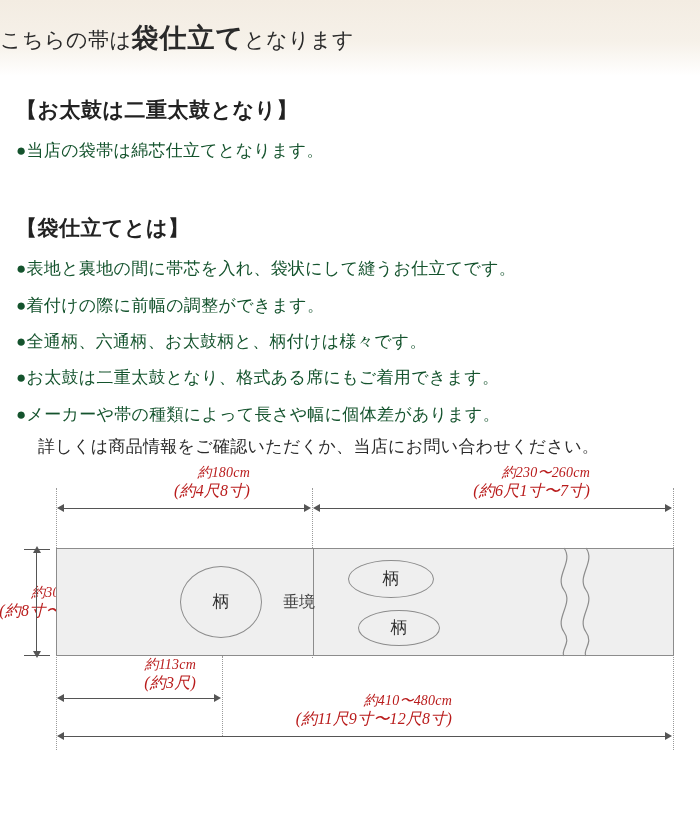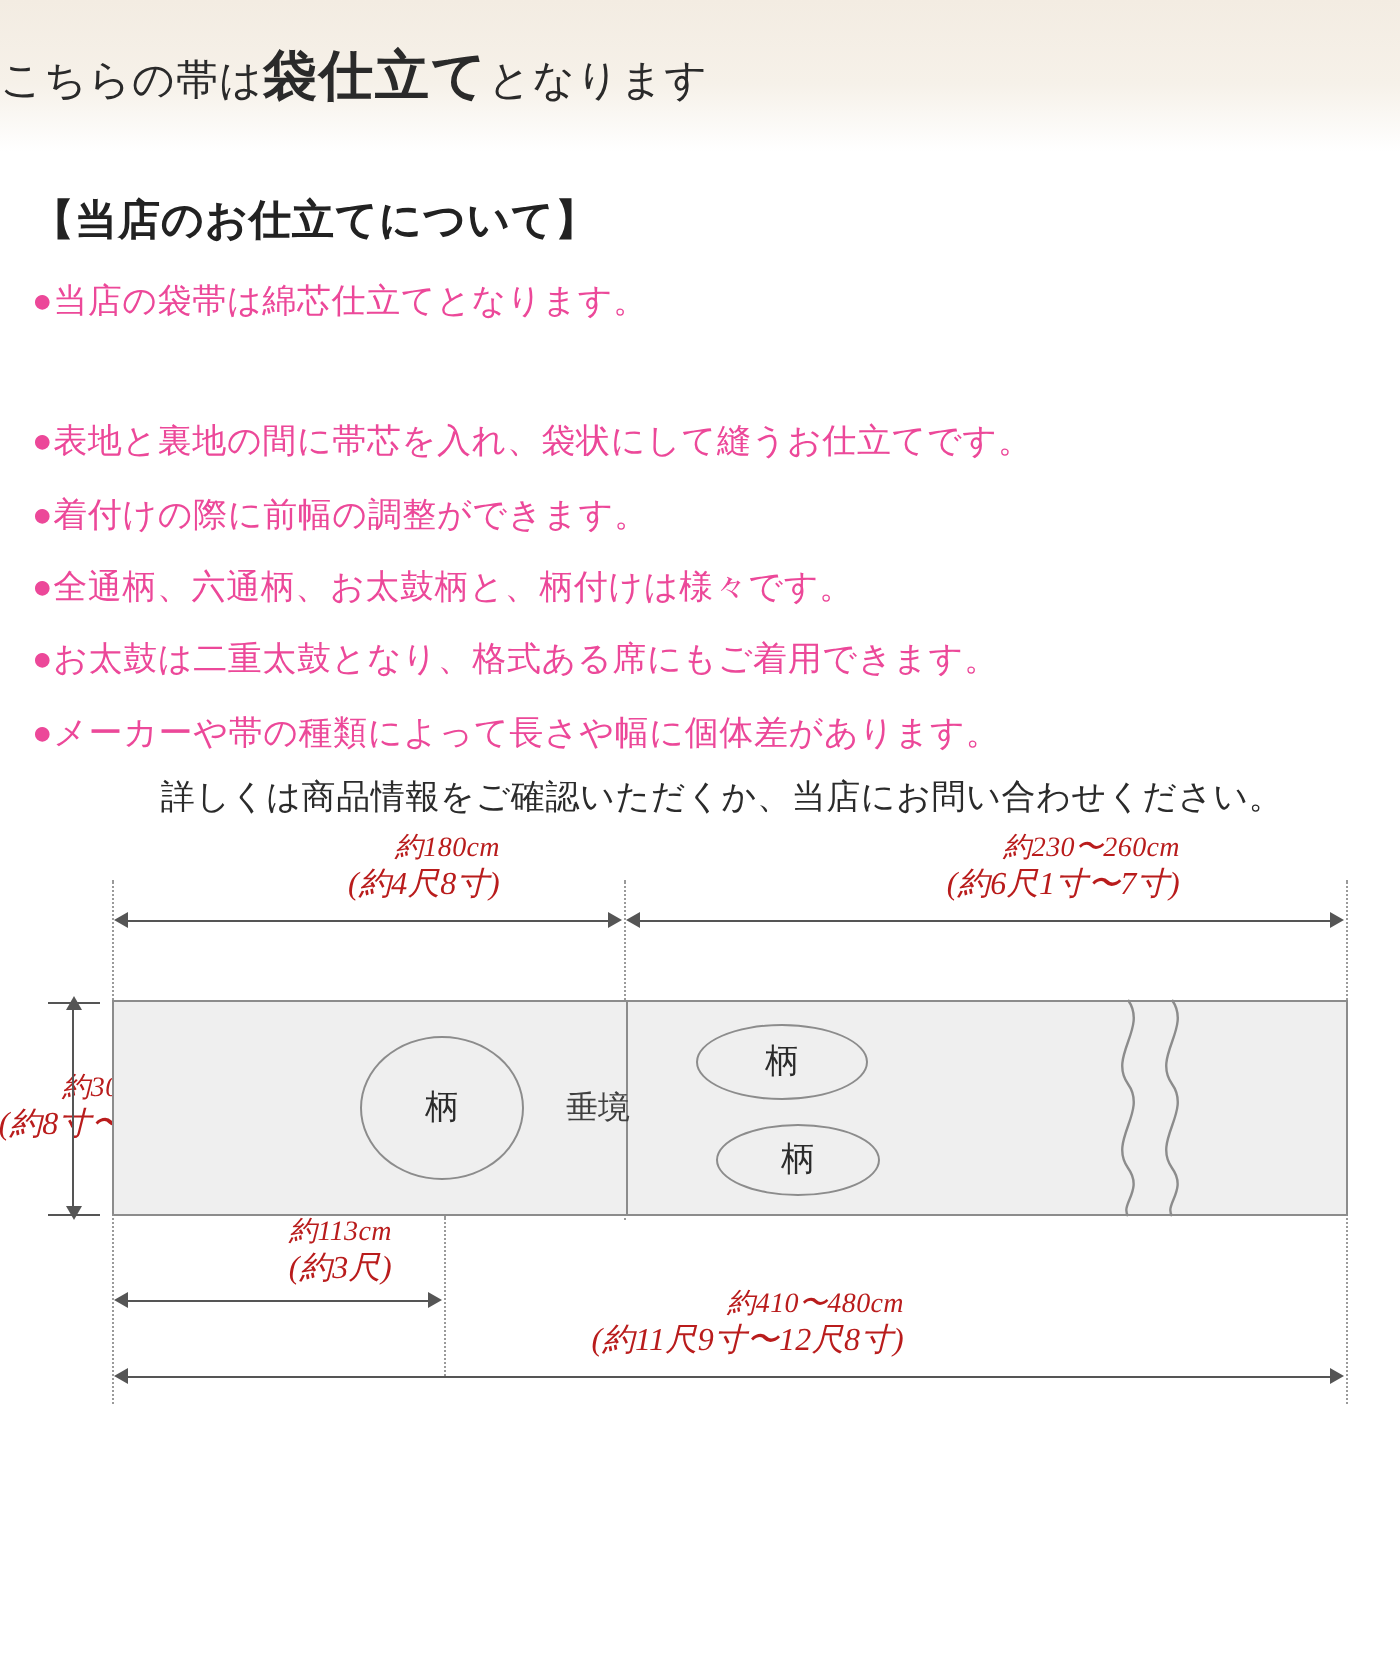--- a/index.html
+++ b/index.html
@@ -37,31 +37,30 @@
   .section-head {
     font-size: 21px;
     font-weight: bold;
     color: #222;
     margin: 6px 0 14px 0;
     letter-spacing: 0.5px;
   }
   .bullet {
     font-size: 17px;
     line-height: 1.55;
-    color: #ec4899;
+    color: #14532d;
     margin: 0 0 10px 0;
     letter-spacing: 0.3px;
   }
   .sub-line {
     font-size: 17px;
     line-height: 1.5;
     margin: -4px 0 10px 0;
     padding-left: 22px;
     letter-spacing: 0.3px;
-    text-align: center;
   }
   .gap-lg { height: 34px; }
 
   
   .diagram {
     position: relative;
     width: 700px;
     height: 300px;
     margin-top: 10px;
   }
@@ -155,25 +154,26 @@
 <body>
 
 <div class="top-band">
   <div class="top-title">
     <span>こちらの帯は</span><span class="big">袋仕立て</span><span>となります</span>
   </div>
 </div>
 
 <div class="content">
 
-  <div class="section-head">【当店のお仕立てについて】</div>
+  <div class="section-head">【お太鼓は二重太鼓となり】</div>
   <p class="bullet">●当店の袋帯は綿芯仕立てとなります。</p>
 
   <div class="gap-lg"></div>
 
+  <div class="section-head">【袋仕立てとは】</div>
   <p class="bullet">●表地と裏地の間に帯芯を入れ、袋状にして縫うお仕立てです。</p>
   <p class="bullet">●着付けの際に前幅の調整ができます。</p>
   <p class="bullet">●全通柄、六通柄、お太鼓柄と、柄付けは様々です。</p>
   <p class="bullet">●お太鼓は二重太鼓となり、格式ある席にもご着用できます。</p>
   <p class="bullet">●メーカーや帯の種類によって長さや幅に個体差があります。</p>
   <p class="sub-line">詳しくは商品情報をご確認いただくか、当店にお問い合わせください。</p>
 
 </div>
 
 <div class="diagram">

